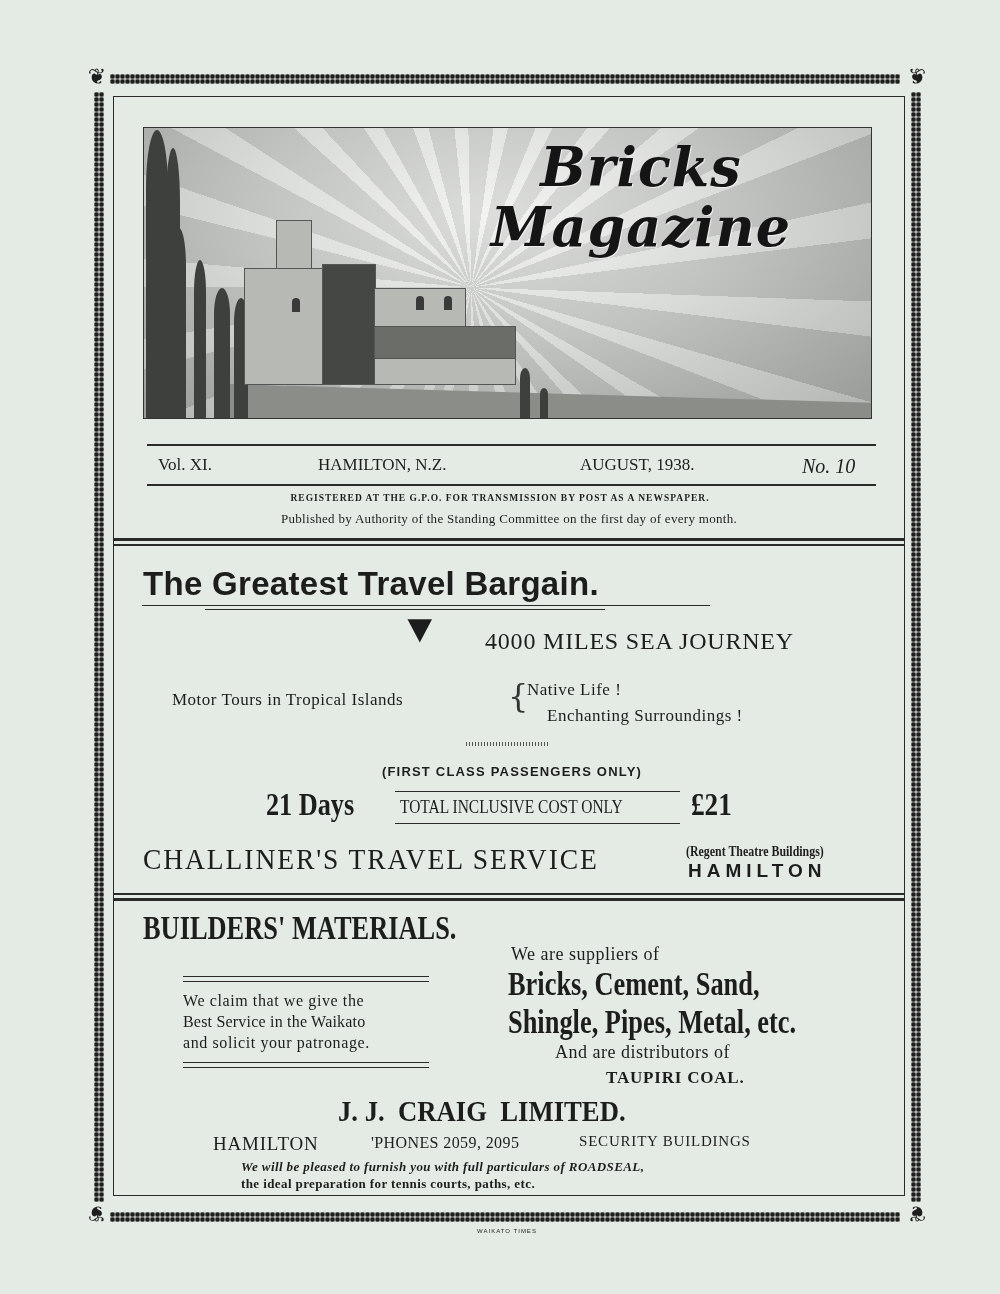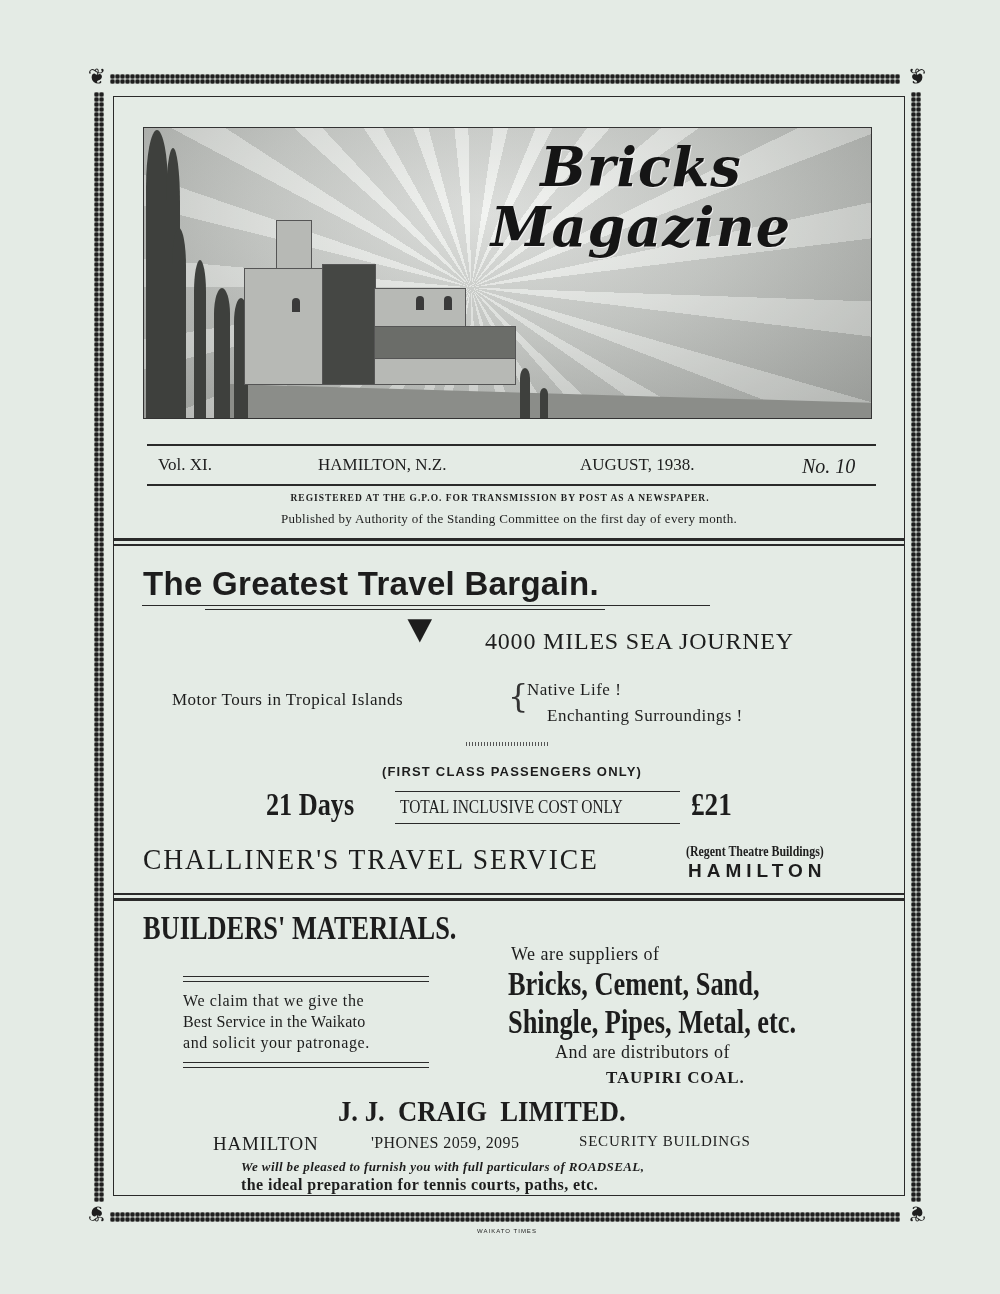--- a/index.html
+++ b/index.html
@@ -163,15 +163,15 @@
 <div class="abs" style="left:508px; top:966px; font-size:33px; font-weight:bold; transform:scaleX(0.8); transform-origin:left;">Bricks, Cement, Sand,</div>
 <div class="abs" style="left:508px; top:1004px; font-size:33px; font-weight:bold; transform:scaleX(0.8); transform-origin:left;">Shingle, Pipes,  Metal, etc.</div>
 <div class="abs" style="left:555px; top:1042px; font-size:18px; letter-spacing:0.5px;">And are distributors of</div>
 <div class="abs" style="left:606px; top:1068px; font-size:17px; font-weight:bold; letter-spacing:0.8px;">TAUPIRI COAL.</div>
 
 <div class="abs" style="left:338px; top:1095px; font-size:29px; font-weight:bold; transform:scaleX(0.92); transform-origin:left; white-space:pre;">J. J.  CRAIG  LIMITED.</div>
 <div class="abs" style="left:213px; top:1133px; font-size:19px; letter-spacing:0.8px;">HAMILTON</div>
 <div class="abs" style="left:371px; top:1134px; font-size:16px; letter-spacing:0.4px;">'PHONES 2059, 2095</div>
 <div class="abs" style="left:579px; top:1133px; font-size:15px; letter-spacing:0.8px;">SECURITY BUILDINGS</div>
 <div class="abs" style="left:241px; top:1159px; font-size:13px; font-weight:bold; letter-spacing:0.4px;font-style:italic;">We will be pleased to furnish you with full particulars of ROADSEAL,</div>
-<div class="abs" style="left:241px; top:1176px; font-size:16px; font-weight:bold; letter-spacing:0.4px;">the ideal preparation for tennis courts, paths, etc.</div>
+<div class="abs" style="left:241px; top:1176px; font-size:13px; font-weight:bold; letter-spacing:0.4px;">the ideal preparation for tennis courts, paths, etc.</div>
 
 <div class="abs sans" style="left:0; width:1014px; top:1228px; text-align:center; font-size:6px; letter-spacing:1px;">WAIKATO TIMES</div>
 
 </body></html>

